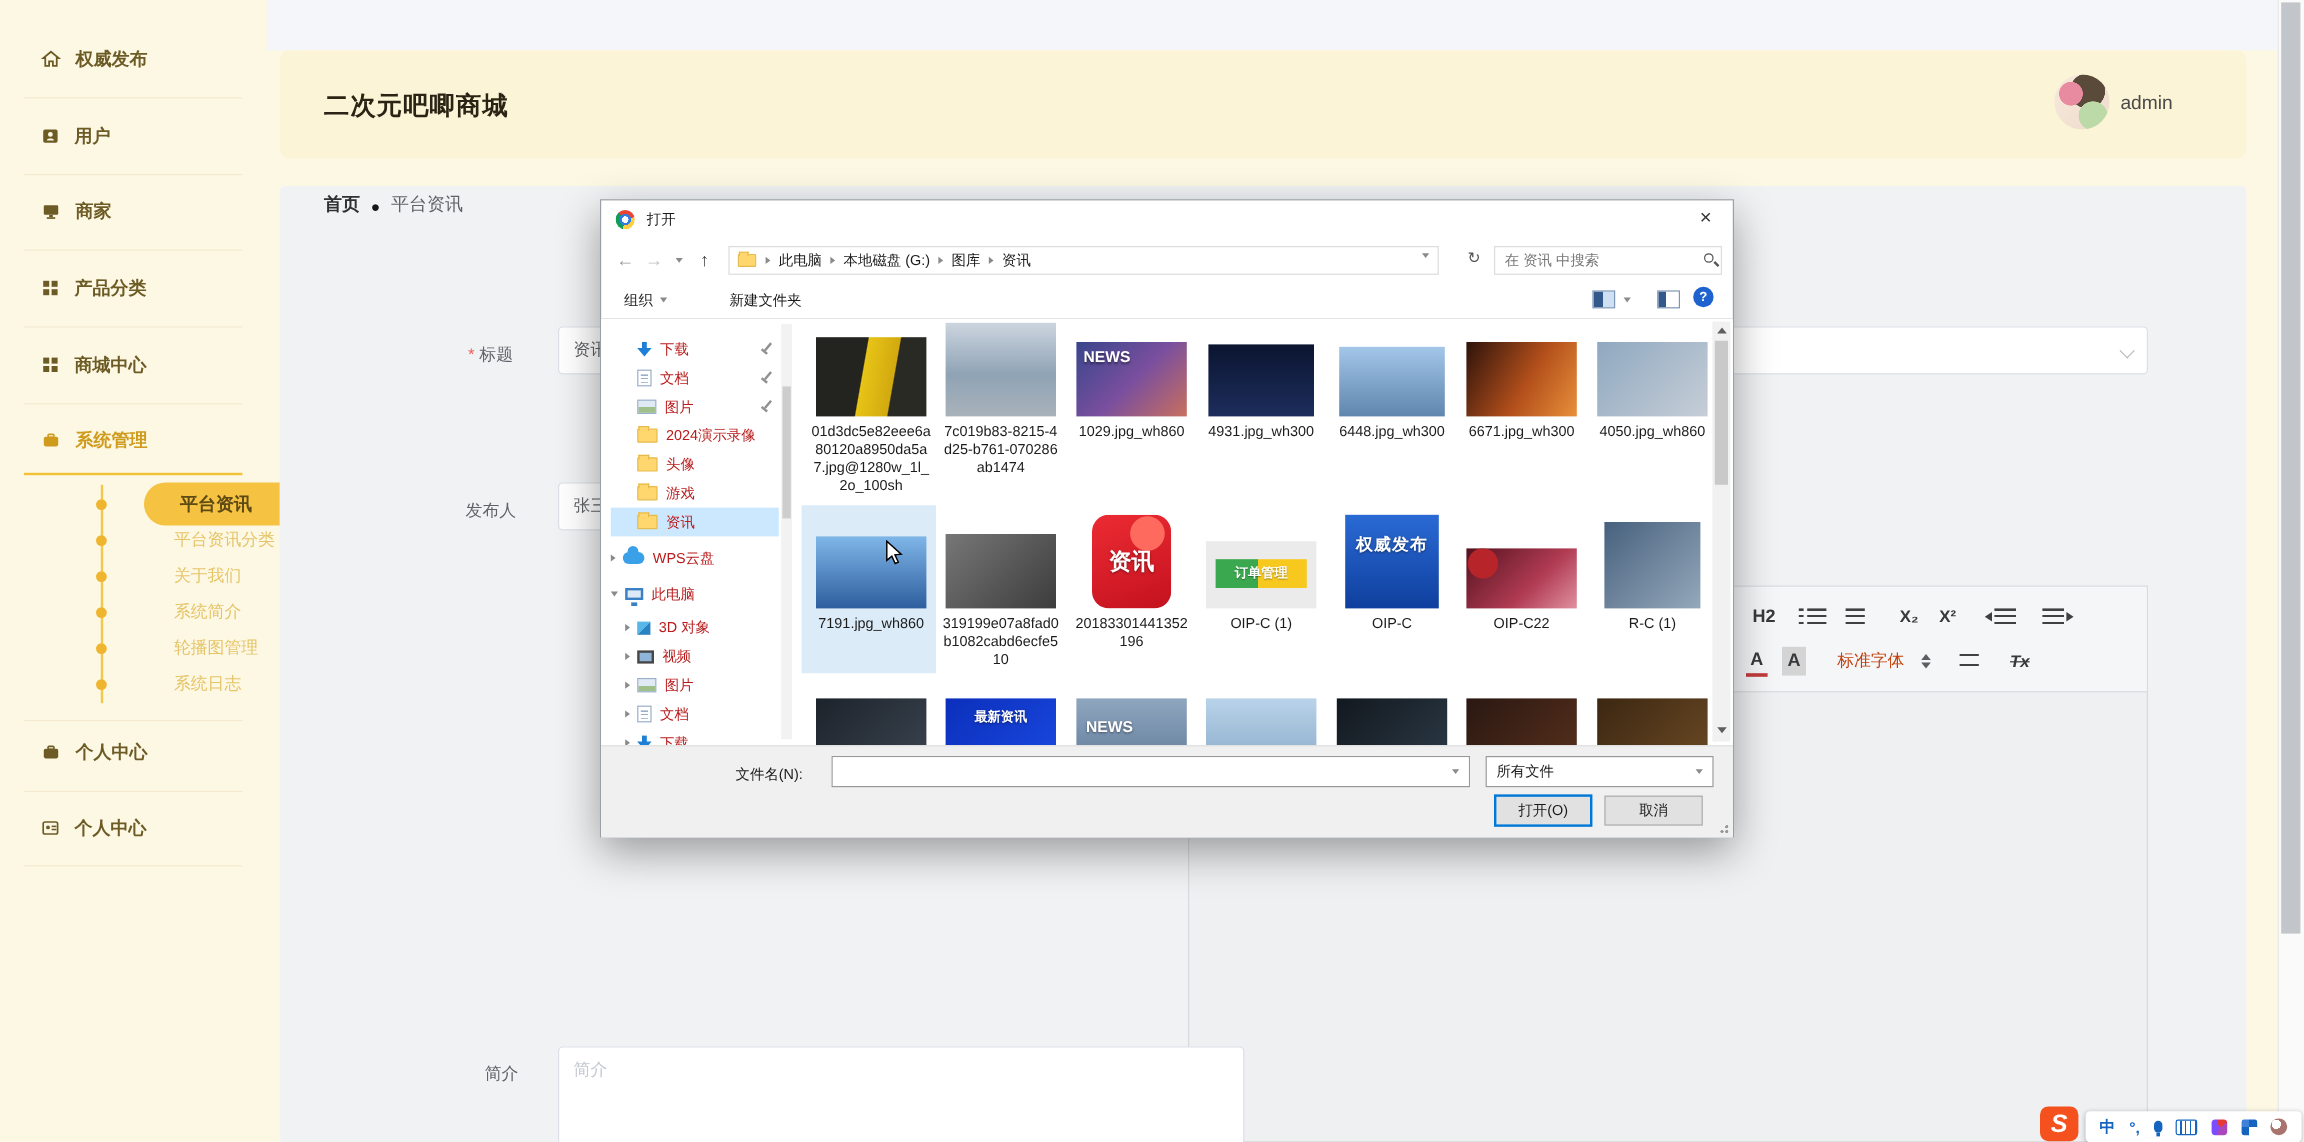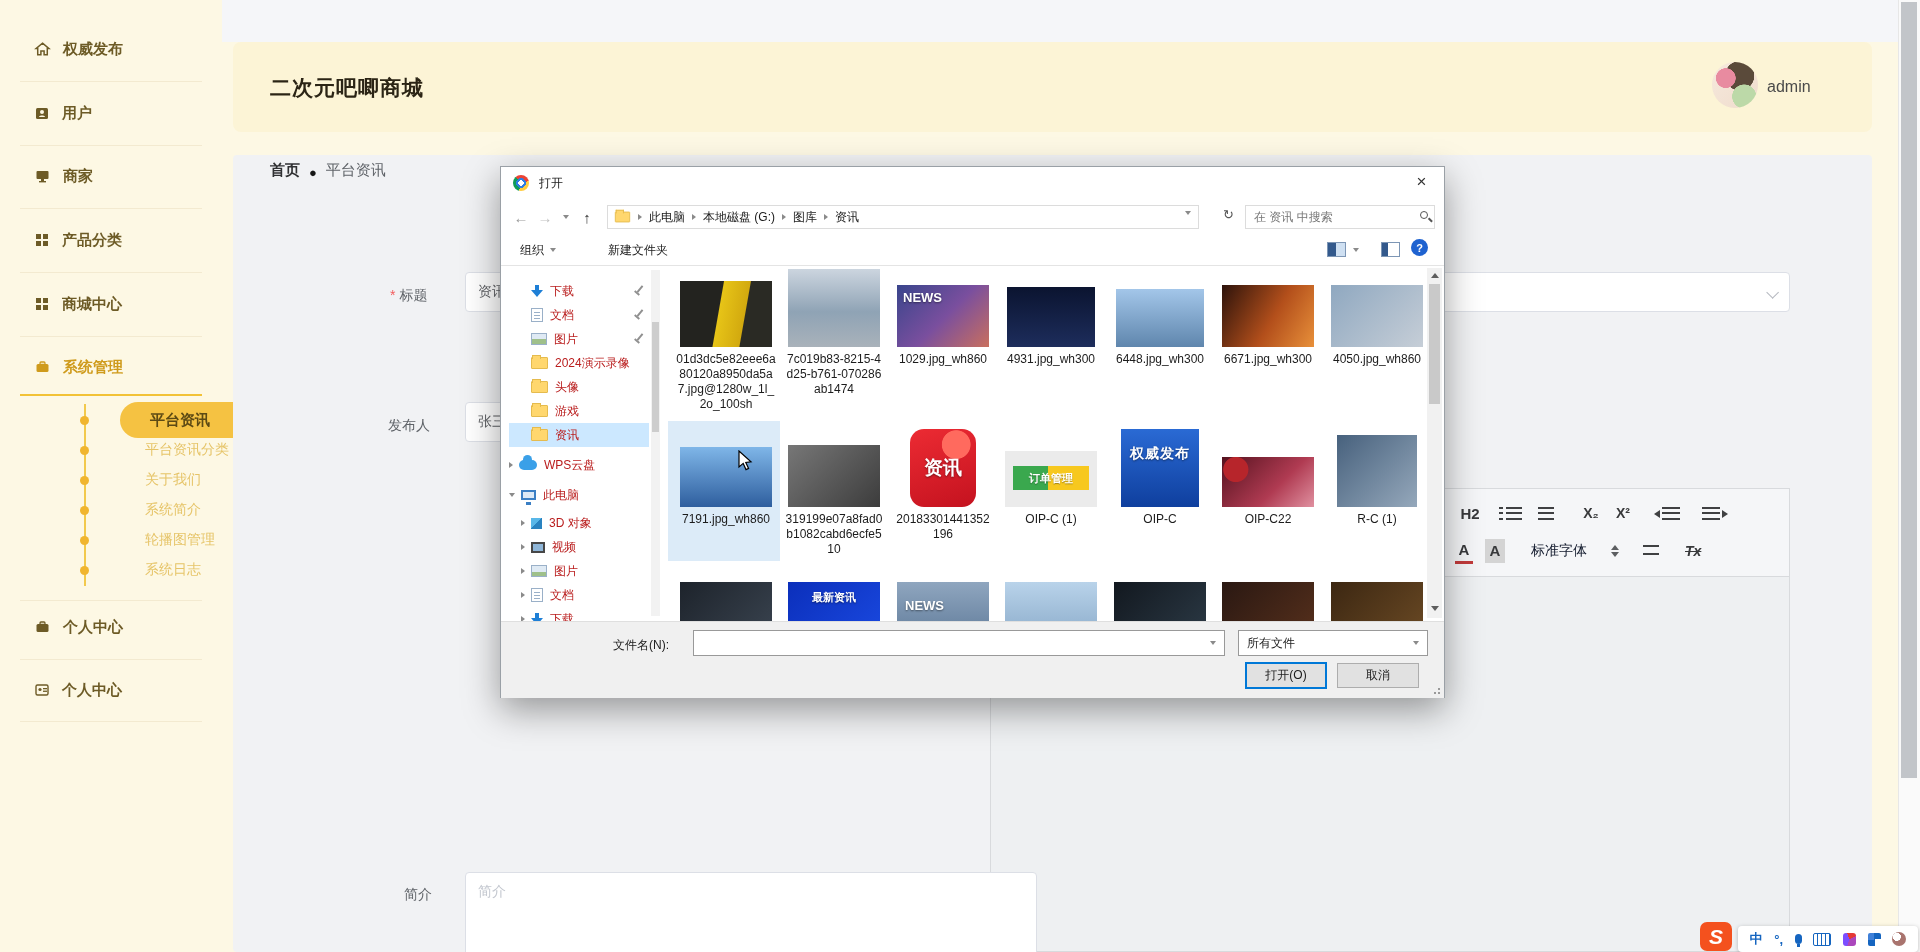--- a/index.html
+++ b/index.html
@@ -65,21 +65,21 @@
   .i-lines{width:16px;height:13px;background:repeating-linear-gradient(#3f4042 0 2px,transparent 2px 5.5px)}
   .i-ol{display:flex;gap:3px;align-items:center}
   .i-ol .nums{width:4px;height:13px;background:repeating-linear-gradient(#3f4042 0 2px,transparent 2px 5.5px)}
   .i-sub,.i-sup{font-size:14px;font-weight:bold;width:26px}
   .i-dent{position:relative;width:18px;height:13px;background:repeating-linear-gradient(#3f4042 0 2px,transparent 2px 5.5px)}
   .i-dent::before{content:"";position:absolute;top:3px;width:0;height:0;border-top:4px solid transparent;border-bottom:4px solid transparent}
   .i-out::before{left:-8px;border-right:6px solid #3f4042}
   .i-in::before{right:-8px;border-left:6px solid #3f4042}
   .i-colA{font-size:15px;font-weight:bold;border-bottom:3px solid #c23b3b;width:18px;text-align:center;line-height:17px}
   .i-hlA{font-size:15px;font-weight:bold;background:#d4d4d4;width:20px;text-align:center;line-height:20px}
-  .ed-font{display:flex;align-items:center;gap:24px;font-size:14px;color:#0f172a;cursor:pointer}
+  .ed-font{display:flex;align-items:center;gap:14px;font-size:14px;color:#c2410c;cursor:pointer}
   .updn{display:flex;flex-direction:column;gap:2px}
   .updn i{width:0;height:0;border-left:4px solid transparent;border-right:4px solid transparent}
   .updn .u{border-bottom:5px solid #5c5e61}.updn .d{border-top:5px solid #5c5e61}
   .i-lineh{width:16px;height:11px;background:repeating-linear-gradient(#3f4042 0 2px,transparent 2px 8px)}
   .i-tx{font-size:14px;font-weight:bold;font-style:italic;text-decoration:line-through}
 
   
   .dlg{left:500px;top:166px;width:945px;height:532px;background:#fff;border:1px solid #9aa0a6;
        box-sizing:border-box;box-shadow:0 12px 34px rgba(0,0,0,.38);font-size:12px;color:#1b1b1b}
   .dlg *{box-sizing:border-box}

